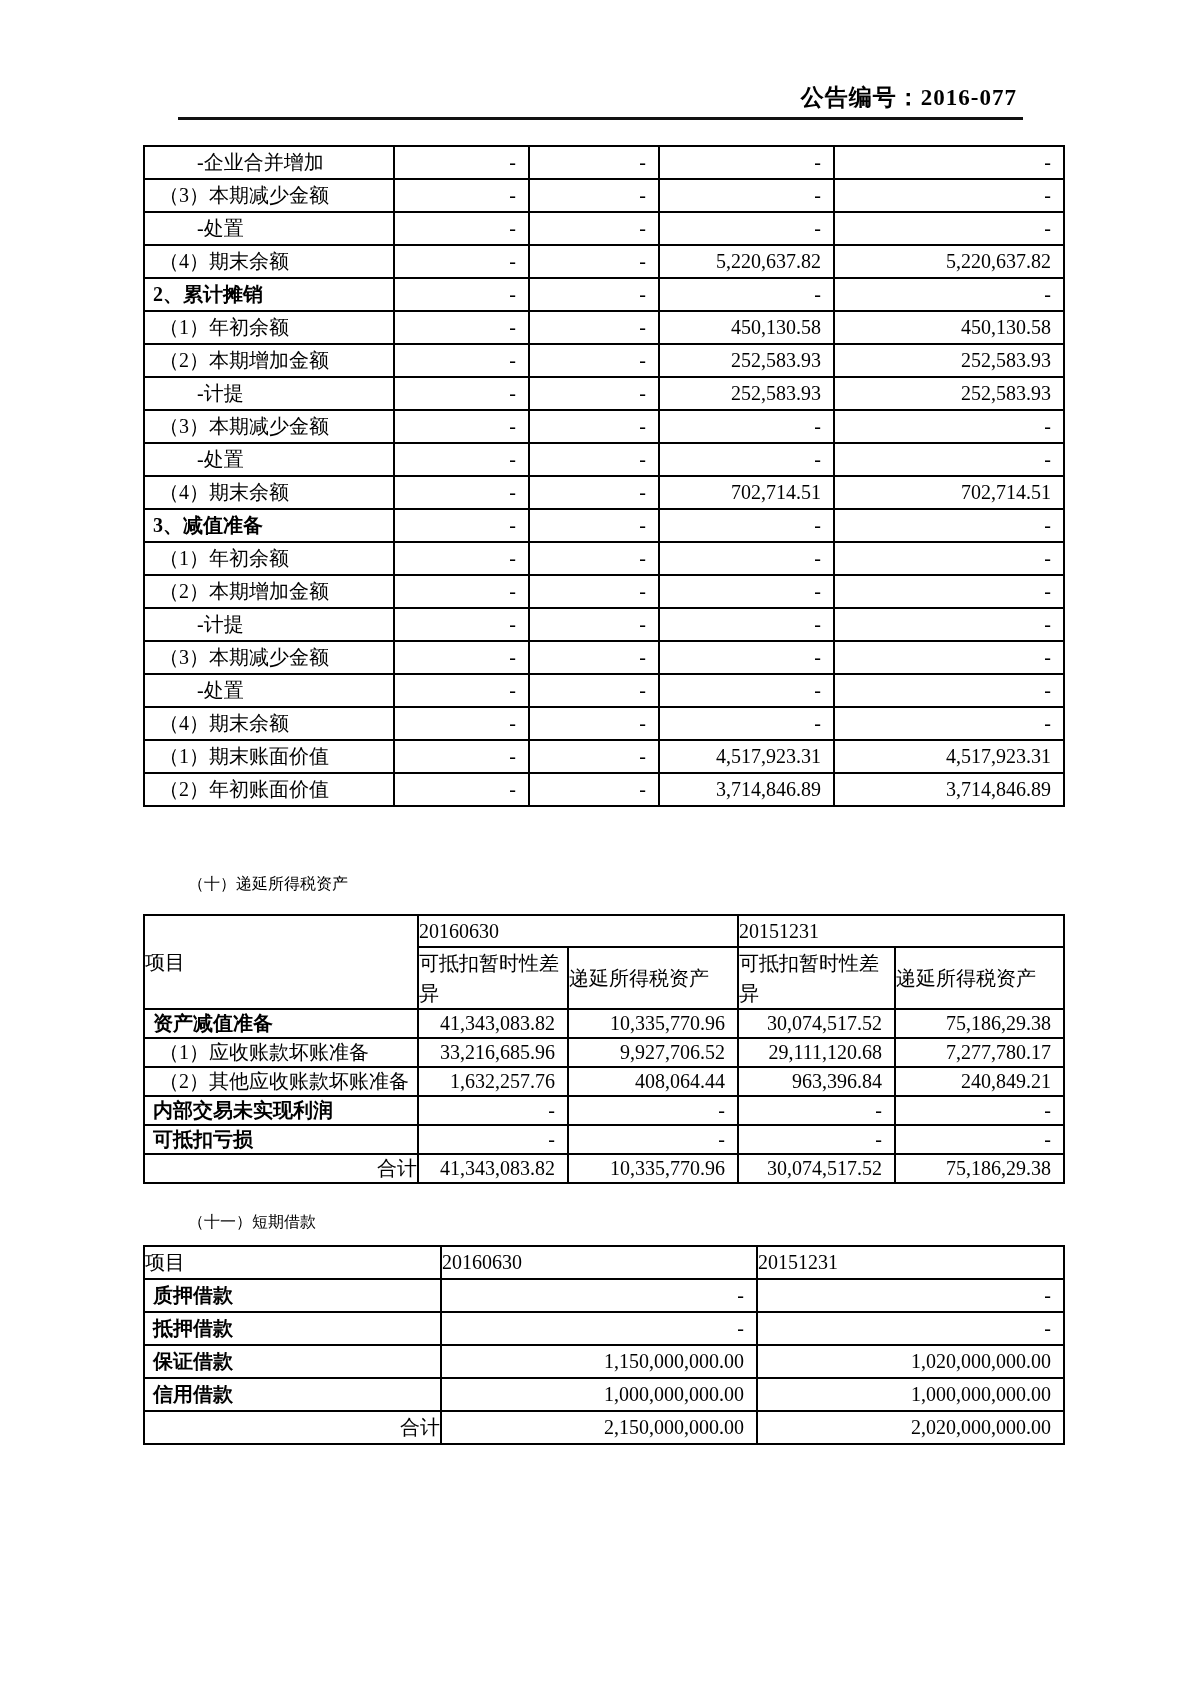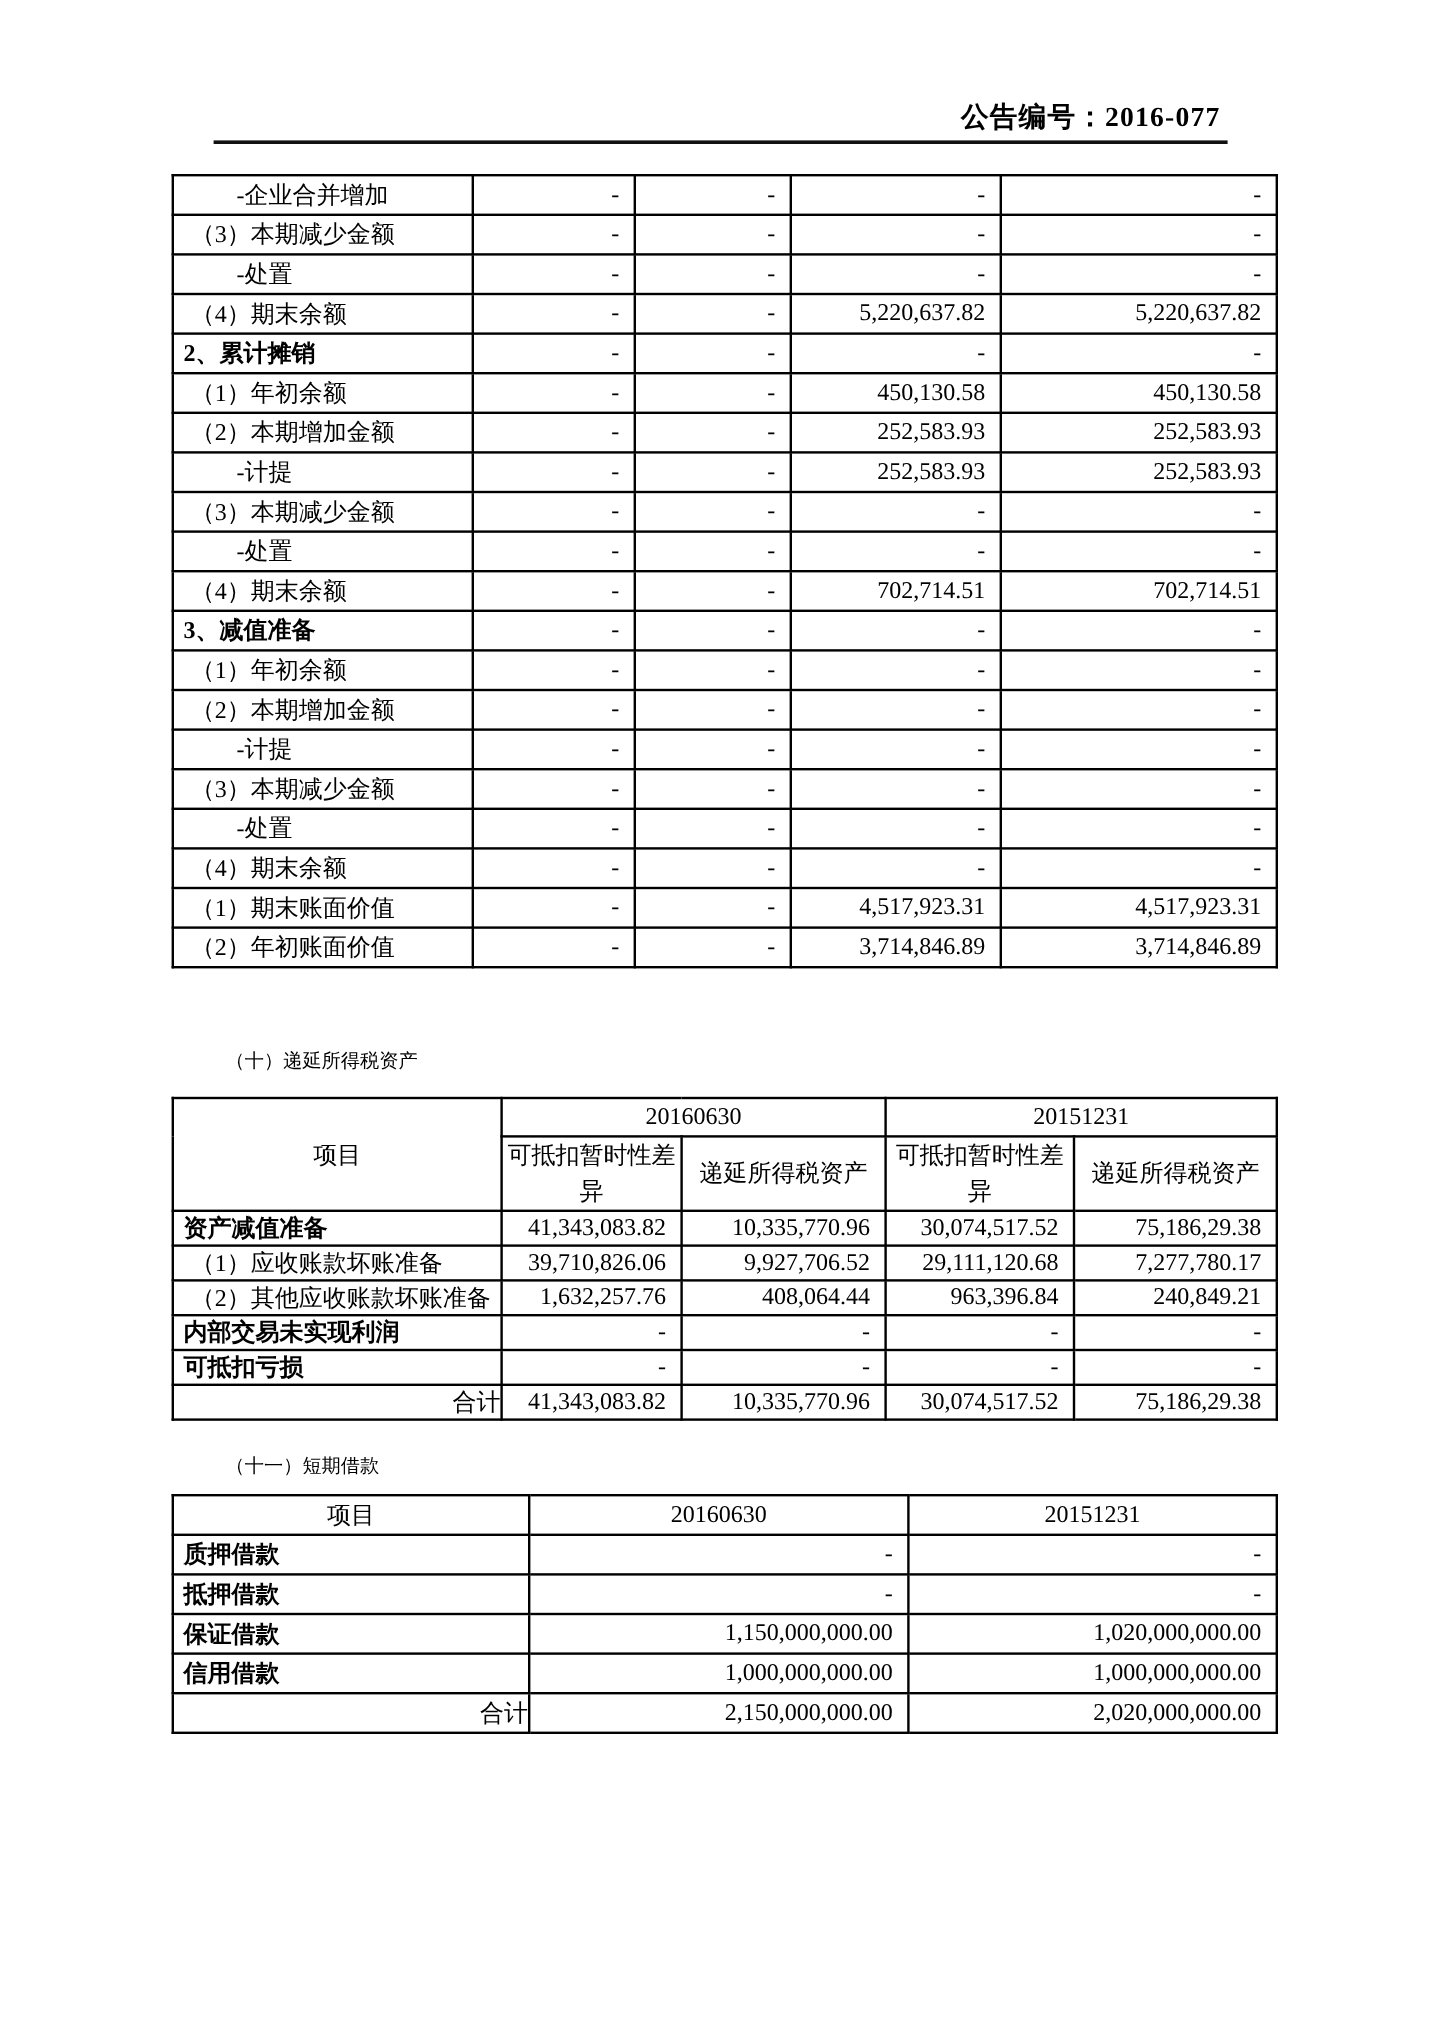--- a/index.html
+++ b/index.html
@@ -26,21 +26,21 @@
     position:absolute;left:143px;width:920px;
     font-size:20px;
   }
   td,th{
     border:2px solid #000;
     padding:0;
     overflow:hidden;
     vertical-align:middle;
     font-weight:normal;
   }
-  th{text-align:center;margin-top:44px;}
+  th{text-align:left;margin-top:44px;}
   .num{text-align:right;padding-right:12px;white-space:nowrap;}
   .lbl{text-align:left;white-space:nowrap;}
   .lbl.lv0{padding-left:8px;font-weight:bold;}
   .lbl.lv1{padding-left:14px;font-family:Liberation Serif, serif;}
   .lbl.lv2{padding-left:52px;}
   .lbl.ctr{text-align:right;padding-left:0;}
   .t1{top:145px;padding-left:40px;}
   .t1 td{height:31px;}
   .t2{top:914px;}
   .t2 thead tr.top th{height:30px;}
@@ -241,21 +241,21 @@
     <tbody>
         <tr>
           <td class="lbl lv0">资产减值准备</td>
           <td class="num">41,343,083.82</td>
           <td class="num">10,335,770.96</td>
           <td class="num">30,074,517.52</td>
           <td class="num">75,186,29.38</td>
         </tr>
         <tr>
           <td class="lbl lv1">（1）应收账款坏账准备</td>
-          <td class="num">39,710,826.06</td>
+          <td class="num">33,216,685.96</td>
           <td class="num">9,927,706.52</td>
           <td class="num">29,111,120.68</td>
           <td class="num">7,277,780.17</td>
         </tr>
         <tr>
           <td class="lbl lv1">（2）其他应收账款坏账准备</td>
           <td class="num">1,632,257.76</td>
           <td class="num">408,064.44</td>
           <td class="num">963,396.84</td>
           <td class="num">240,849.21</td>

